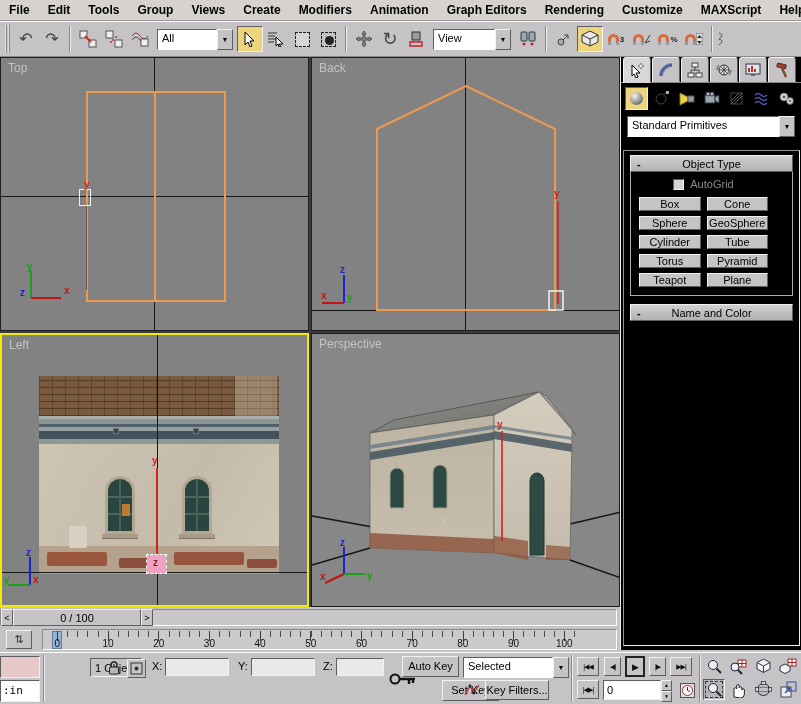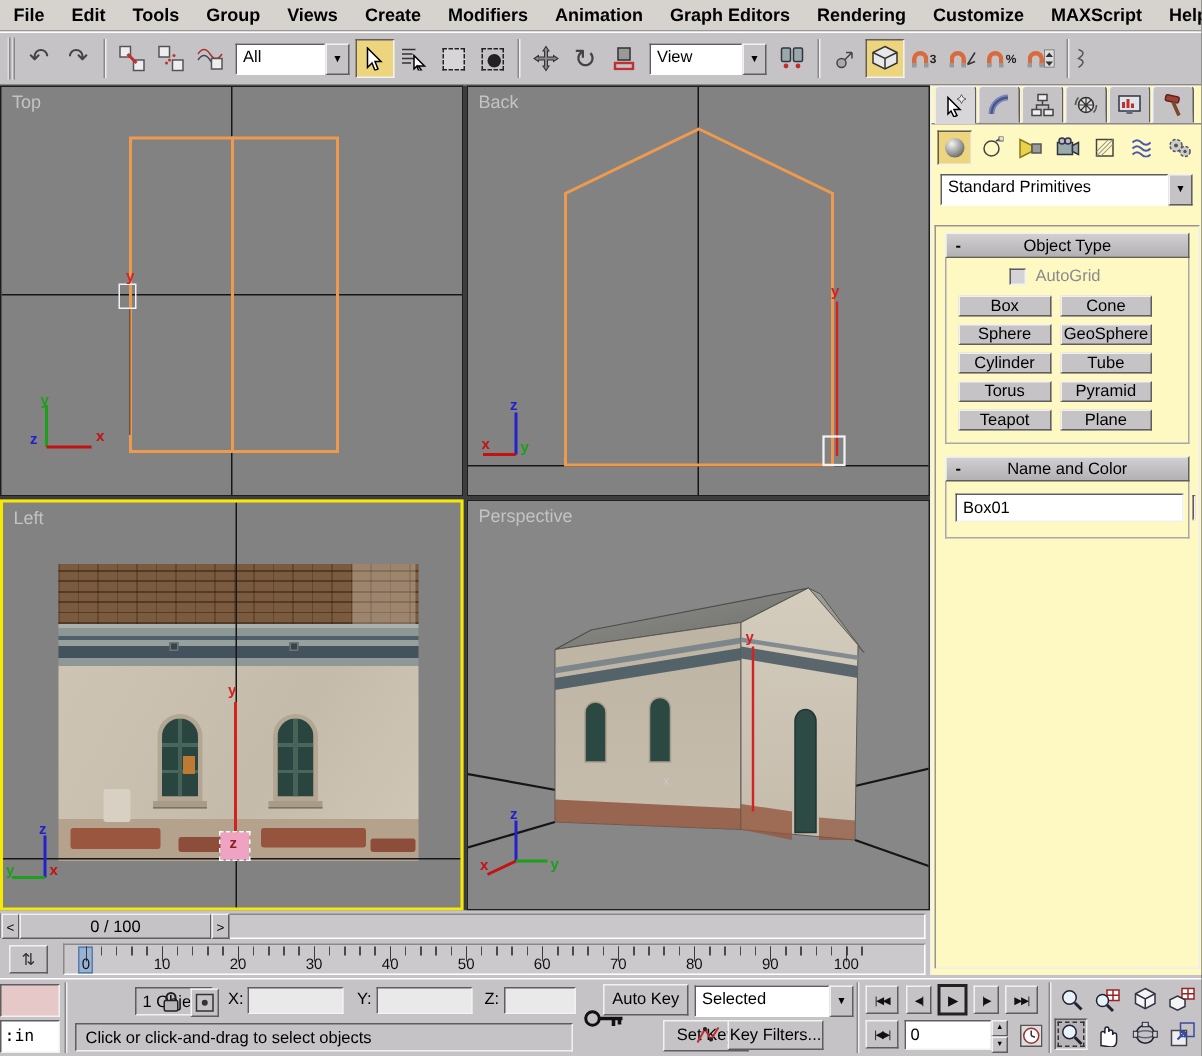--- a/index.html
+++ b/index.html
@@ -55,21 +55,21 @@
   .f-glass { width:100%; height:100%; border-radius:12px 12px 0 0; background:
      linear-gradient(90deg, transparent 0 44%, #46635a 44% 56%, transparent 56%),
      linear-gradient(0deg, transparent 0 30%, #4a675e 30% 34%, transparent 34% 64%, #4a675e 64% 68%, transparent 68%),
      #2a453f; }
   .f-lit { position:absolute; width:8px; height:12px; background:#bd7a33; left:17px; top:28px; }
   .f-sill { position:absolute; height:5px; background:#a89b88; border-bottom:1px solid #7d7264; }
   .f-bottom { position:absolute; left:0; top:170px; right:0; height:28px; background:#b5a28c; }
   .f-patch { position:absolute; border-radius:2px; }
 
   
-  .cmdpanel { position:absolute; left:620px; top:57px; width:181px; height:593px; background:#fef9c3; border-left:1px solid #efefef; }
+  .cmdpanel { position:absolute; left:620px; top:57px; width:181px; height:593px; background:#000000; border-left:1px solid #efefef; }
   .ctabs { display:flex; height:26px; padding-left:2px; border-bottom:1px solid #8a888a; }
   .ctab { width:28px; height:25px; border:1px solid; border-color:#f2f1f2 #5f5d5f transparent #f2f1f2; border-radius:3px 3px 0 0; display:flex; align-items:center; justify-content:center; margin-right:1px; background:#c6c3c6; }
   .ctab.sel { background:#d9d6d9; height:26px; }
   .ccats { display:flex; align-items:center; height:30px; padding-left:4px; gap:2px; }
   .ccat { width:23px; height:23px; display:flex; align-items:center; justify-content:center; }
   .cselect { margin:3px 6px 6px 6px; }
   .rollarea { position:absolute; left:2px; right:1px; top:93px; bottom:4px; border:1px solid #979497; border-right-color:#eee; border-bottom-color:#eee; padding:4px 6px; }
   .rollout { margin-bottom:8px; }
   .rolltitle { height:17px; background:linear-gradient(#d2cfd2,#b4b1b4); border:1px solid; border-color:#f2f1f2 #5f5d5f #5f5d5f #f2f1f2; display:flex; align-items:center; font-size:11px; position:relative; }
   .rolltitle .minus { position:absolute; left:6px; font-weight:bold; }
@@ -504,26 +504,20 @@
             <div class="otbtn raised">Teapot</div>
             <div class="otbtn raised">Plane</div>
           </div>
       </div>
     </div>
     <div class="rollout">
       <div class="rolltitle">
         <span class="minus">-</span>
         <span class="rtext">Name and Color</span>
       </div>
-      <div class="rollbody">
-        <div class="namerow">
-          <input class="nameinput field" value="Box01" style="">
-          <div class="swatch" style="background:#f0a2c2"></div>
-        </div>
-      </div>
     </div>
   </div>
 </div>
 
 <div class="tsrow">
   <div class="tstrack"></div>
   <div class="tsarrow raised" style="margin-left:1px">
       <span>&lt;</span>
     </div>
   <div class="tsbtn raised">
@@ -577,23 +571,20 @@
         <rect x="1" y="1" width="11" height="11" fill="none" stroke="#333"></rect>
         <circle cx="6.5" cy="6.5" r="2" fill="#333"></circle>
       </svg>
   </div>
   <span class="xyz" style="left:152px;">X:</span>
   <input class="xyzfield sunken" style="left: 165px; width: 64px;">
   <span class="xyz" style="left:238px;">Y:</span>
   <input class="xyzfield sunken" style="left: 251px; width: 64px;">
   <span class="xyz" style="left:323px;">Z:</span>
   <input class="xyzfield sunken" style="left: 336px; width: 48px;">
-  <div class="prompt sunken">
-      <span>Click or click-and-drag to select objects</span>
-    </div>
 
   <div class="sbtn" style="left:386px;top:6px;width:34px;height:40px;">
     <svg width="28" height="16">
         <circle cx="6" cy="8" r="4.5" fill="none" stroke="#111" stroke-width="2"></circle>
         <path d="M10,8 H26 M20,8 V13 M24,8 V12" stroke="#111" stroke-width="2.4"></path>
       </svg>
   </div>
 
   <div class="akbtn raised" style="top:3px;">
       <span style="display:block;text-align:center;line-height:19px">Auto Key</span>

